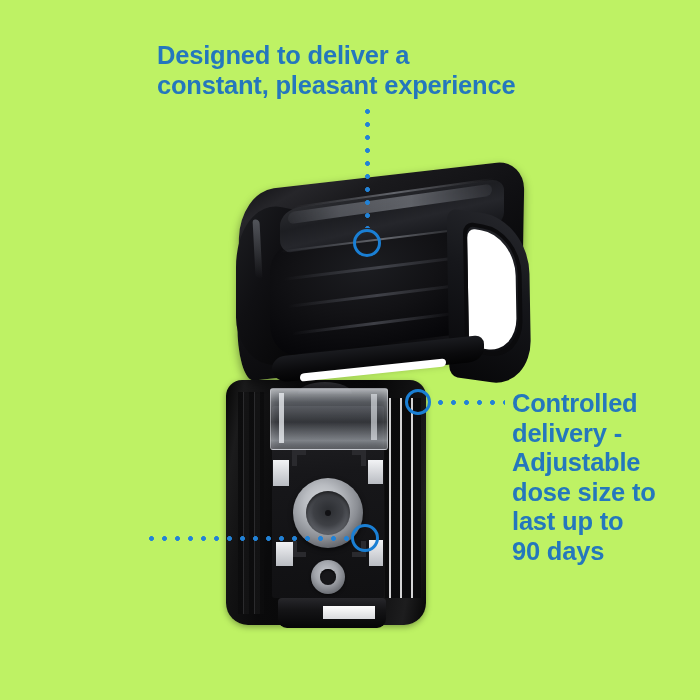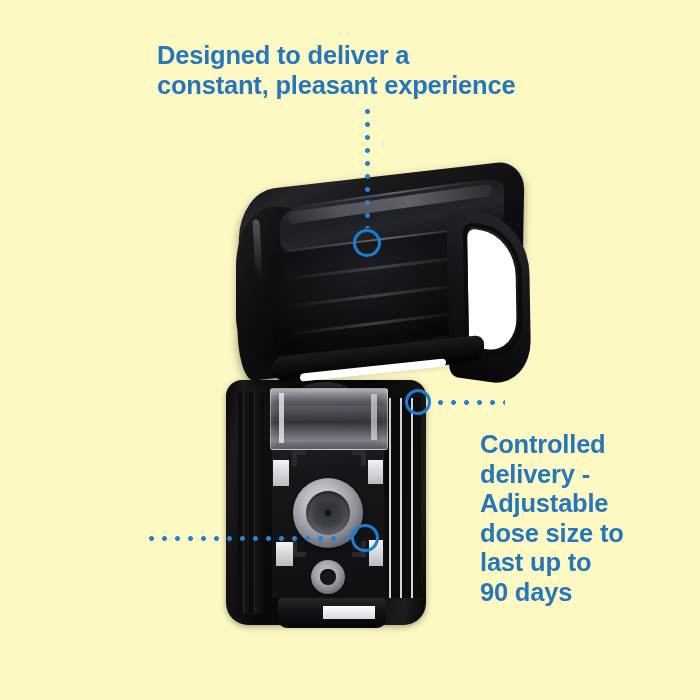--- a/index.html
+++ b/index.html
@@ -8,37 +8,37 @@
     padding: 0;
     background: #ffffff;
   }
   body {
     font-family: "Liberation Sans", sans-serif;
   }
   #stage {
     position: relative;
     width: 700px;
     height: 700px;
-    background: #fef9c3;
+    background: #bef264;
     overflow: hidden;
   }
 
   
   .callout-text {
     position: absolute;
     font-weight: bold;
     font-size: 25.5px;
     line-height: 29.5px;
     letter-spacing: -0.2px;
     color: #2477bd;
     white-space: pre-line;
   }
   #callout-top-text  { left: 157px; top: 41px;  width: 430px; }
   #callout-left-text { left: 44px;  top: 391px; width: 180px; }
-  #callout-right-text{ left: 480px; top: 389px; width: 175px; margin-top: 41px; }
+  #callout-right-text{ left: 512px; top: 389px; width: 175px; }
 
   
   .dot-line {
     position: absolute;
     background-repeat: repeat-x;
   }
   .dot-line.vertical {
     background-repeat: repeat-y;
   }
 

